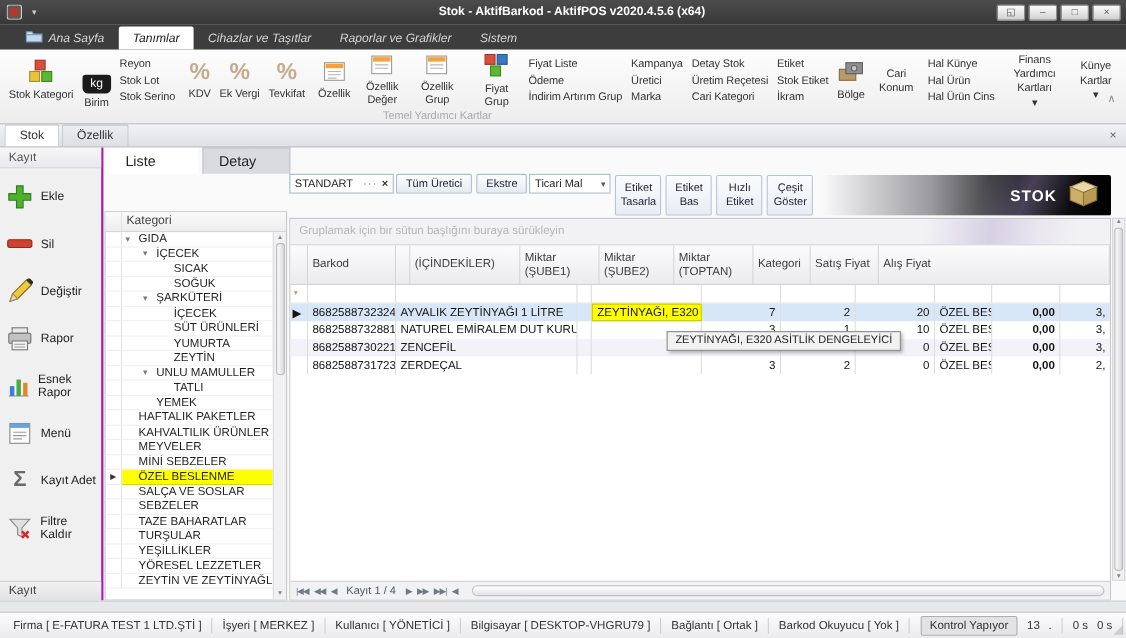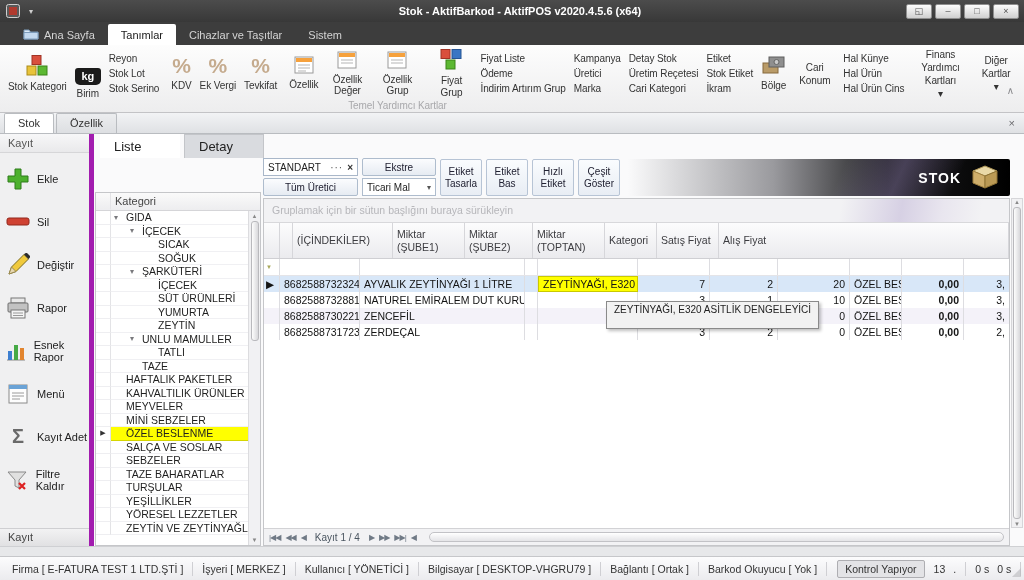--- a/index.html
+++ b/index.html
@@ -12,55 +12,55 @@
   .app-icon { margin:0 3px 0 6px; display:flex; }
   .qat-arrow { color:#cfcfcf; font-size:8px; margin:0 6px; }
   .title-text { position:absolute; left:16px; right:0; text-align:center; color:#fff; font-weight:bold; font-size:11px; pointer-events:none; }
   .winbtns { margin-left:auto; display:flex; gap:3px; margin-right:5px; z-index:2; }
   .winbtn { width:26px; height:15px; border:1px solid #8f8f8f; border-radius:2px;
     background:linear-gradient(#fdfdfd,#cfcfcf); color:#555; font-size:9px; line-height:13px; text-align:center; }
 
   
   .ribbon-tabs { position:absolute; top:22px; left:0; right:0; height:23px; background:#3d3d3d;
     display:flex; align-items:flex-end; padding-left:10px; z-index:29; }
-  .rtab { height:21px; padding:0 13px; display:flex; align-items:center; gap:5px; color:#d4d4d4; font-size:11px; }
+  .rtab { height:21px; padding:0 13px; display:flex; align-items:center; gap:5px; color:#d4d4d4; font-size:11px;font-style:italic; }
   .rtab.active { background:#fff; color:#1a1a1a; border-radius:2px 2px 0 0; }
 
   
   .ribbon-body { position:absolute; top:45px; left:0; right:0; height:68px;
     background:linear-gradient(#fdfdfd,#ededee); border-bottom:1px solid #c3c3c6;
     display:flex; align-items:stretch; padding:3px 0 13px 4px; overflow:hidden; z-index:28; font-size:10px; letter-spacing:-0.1px; }
   .rb-big { display:flex; flex-direction:column; align-items:center; justify-content:center; gap:3px; padding:0 4px; text-align:center; }
   .rb-big .lbl { white-space:nowrap; color:#333; line-height:1.15; }
   .rb-big .lbl.wrap { white-space:normal; width:42px; }
   .rb-links { display:flex; flex-direction:column; justify-content:center; gap:4px; padding:0 4px; }
   .rb-link { white-space:nowrap; color:#333; }
   .rb-2line { display:flex; flex-direction:column; align-items:center; justify-content:center; text-align:center; padding:0 9px; color:#333; line-height:1.3; }
   .rb-sep { width:1px; background:#d7d7d9; margin:1px 2px; }
   .ribbon-caption { position:absolute; bottom:1px; left:0; width:795px; text-align:center; color:#a8a8ab; font-size:10px; }
   .ribbon-collapse { position:absolute; right:10px; bottom:16px; color:#8a8a8d; font-size:10px; }
-  .kg-icon { width:26px; height:20px; background:#1b1b1b; color:#fff; font-weight:bold; font-size:11px;
+  .kg-icon { width:26px; height:20px; background:#1b1b1b; color:#fff; font-weight:normal; font-size:11px;
     display:flex; align-items:center; justify-content:center; border-radius:3px 3px 5px 5px;margin-top:20px; }
   .pct { font-size:21px; font-weight:bold; color:#c5ab8e; line-height:22px; }
 
   
   .doc-tabs { position:absolute; top:113px; left:0; right:0; height:21px;
     background:linear-gradient(#f2f3f5,#dfe1e4); border-bottom:1px solid #b9bcc0;
     display:flex; align-items:flex-end; padding-left:4px; z-index:27; }
   .dtab { padding:3px 13px 4px; margin-right:2px; border:1px solid #b9bcc0; border-bottom:none;
     border-radius:2px 2px 0 0; background:linear-gradient(#ecedef,#dddfe2); color:#333; }
   .dtab.active { background:#fff; }
   .doc-close { margin-left:auto; margin-right:9px; margin-bottom:4px; color:#6a6a6e; font-size:11px; }
 
   
   .main { position:absolute; top:134px; bottom:24px; left:0; right:0; background:#fafafb; }
   .bottom-strip { position:absolute; left:0; right:0; bottom:0; height:10px; background:#e7e8ea; border-top:1px solid #cfd0d3; }
 
   
-  .sidebar { position:absolute; left:0; top:0; width:94px; bottom:10px; background:#f0f0f1; border-right:5px solid #a21caf; }
+  .sidebar { position:absolute; left:0; top:0; width:94px; bottom:10px; background:#f0f0f1; border-right:2px solid #a21caf; }
   .sidebar-caption { height:19px; line-height:19px; padding-left:8px; color:#555;
     background:linear-gradient(#f7f7f8,#e9e9eb); border-bottom:1px solid #d6d6d8; }
   .side-items { display:flex; flex-direction:column; padding-top:4px; }
   .side-item { height:43px; display:flex; align-items:center; gap:6px; padding-left:5px; cursor:default; }
   .side-item .ic { width:26px; display:flex; justify-content:center; }
   .sigma-glyph { font-size:20px; font-weight:bold; color:#6a6a6a; }
   .sidebar-footer { position:absolute; bottom:0; left:0; right:0; height:18px; line-height:17px; padding-left:8px; color:#444;
     background:linear-gradient(#f2f2f3,#e1e1e3); border-top:1px solid #cfcfd2; }
 
   
@@ -85,21 +85,21 @@
   .t-exp { width:12px; flex:none; font-size:8px; color:#7a7a7e; }
   .t-lbl { white-space:nowrap; font-size:10.5px; color:#1f1f1f; }
   .tree-scroll { position:absolute; top:0; bottom:0; right:0; width:12px; background:#f1f1f3; border-left:1px solid #dcdcdf;
     display:flex; flex-direction:column; align-items:center; font-size:6px; color:#888; }
   .tree-thumb { width:8px; height:120px; margin-top:2px; background:linear-gradient(90deg,#fdfdfd,#d8d8db); border:1px solid #b9b9bd; border-radius:3px; }
   .tree-scroll .dn { margin-top:auto; margin-bottom:2px; }
   .tree-scroll .up { margin-top:2px; }
 
   
   .grid-toolbar { position:absolute; left:263px; top:24px; right:14px; height:40px; display:flex; align-items:flex-start; gap:4px; }
-  .tb-col { display:flex; flex-direction:column; gap:2px; }
+  .tb-col { display:flex; flex-direction:row; gap:2px; }
   .std-widget { width:95px; height:18px; border:1px solid #a9b7c9; background:#fff; display:flex; align-items:center; padding:0 4px; gap:4px; font-size:10px; }
   .std-widget .nm { flex:1; color:#222; }
   .std-widget .more { color:#555; letter-spacing:1px; }
   .std-widget .cls { color:#333; font-weight:bold; font-size:10px; }
   .btn-light { height:18px; border:1px solid #aebccd; border-radius:2px; background:linear-gradient(#fbfcfe,#e6ebf2);
     display:flex; align-items:center; justify-content:center; padding:0 8px; color:#223; font-size:10px; }
   .combo { width:74px; height:18px; border:1px solid #aebccd; background:#fff; display:flex; align-items:center; padding:0 4px; font-size:10px; }
   .combo .arr { margin-left:auto; font-size:8px; color:#555; }
   .tool-btn { width:42px; height:37px; margin-top:1px; border:1px solid #b7c4d5; border-radius:2px;
     background:linear-gradient(#fafcfe,#e8edf4); color:#223; font-size:10px; line-height:1.15;
@@ -146,21 +146,21 @@
   .grid-footer { height:17px; flex:none; border-top:1px solid #d2d2d5; background:#f2f2f4;
     display:flex; align-items:center; padding:0 5px; gap:5px; color:#66707c; font-size:9px; }
   .pg { color:#707a86; font-size:8px; letter-spacing:-1px; }
   .pg-label { color:#4a5560; font-size:10px; letter-spacing:0; margin:0 4px; }
   .hscroll { flex:1; height:10px; border:1px solid #c2c2c6; border-radius:5px; background:linear-gradient(#ffffff,#e4e4e7); margin-left:8px; }
 
   .vscroll { position:absolute; right:1px; top:64px; bottom:28px; width:12px; background:#f1f1f3; border:1px solid #d6d6d9;
     display:flex; flex-direction:column; align-items:center; font-size:6px; color:#888; }
   .vthumb { width:8px; flex:1; margin:2px 0; background:linear-gradient(90deg,#fdfdfd,#d8d8db); border:1px solid #b9b9bd; border-radius:3px; }
 
-  .tooltip { position:absolute; left:606px; top:167px; height:28px; z-index:20; background:#f2f2f2; border:1px solid #8a8a8a;
+  .tooltip { position:absolute; left:606px; top:167px; height:18px; z-index:20; background:#f2f2f2; border:1px solid #8a8a8a;
     box-shadow:2px 2px 3px rgba(0,0,0,0.25); font-size:10px; color:#222; padding:2px 7px; white-space:nowrap; }
 
   
   .statusbar { position:absolute; bottom:0; left:0; right:0; height:24px; background:linear-gradient(#fcfcfd,#ebebee);
     border-top:1px solid #c6c7ca; display:flex; align-items:center; padding:0 8px; font-size:10.5px; color:#333; z-index:30; }
   .sb-text { margin:0 4px; white-space:nowrap; }
   .sb-sep { width:1px; height:14px; background:#cfcfd3; margin:0 5px; flex:none; }
   .sb-btn { border:1px solid #aeaeb2; background:#e3e3e6; border-radius:2px; padding:2px 7px; margin:0 5px; white-space:nowrap; }
   .sb-spacer { flex:1; }
   .grip { position:absolute; right:3px; bottom:3px; width:0; height:0;
@@ -191,20 +191,21 @@
     <span>
       <svg width="16" height="12">
           <path d="M1 2h5l1.5 2H15v7H1z" fill="#dceaf7" stroke="#7d9cbb"></path>
           <path d="M1 4.5h14v6.5H1z" fill="#c3d9ef" stroke="#7d9cbb"></path>
         </svg>
     </span>
     <span>Ana Sayfa</span>
   </div>
   <div class="rtab active">Tanımlar</div>
   <div class="rtab">Cihazlar ve Taşıtlar</div>
+  <div class="rtab">Raporlar ve Grafikler</div>
   <div class="rtab">Sistem</div>
 </div>
 
 <div class="ribbon-body">
   <div class="rb-big">
     <span>
       <svg width="24" height="21">
           <rect x="7" y="0.5" width="9" height="9" fill="#d94f3d" stroke="#a03325"></rect>
           <rect x="2" y="11" width="9" height="9" fill="#e8c33a" stroke="#ab8c1a"></rect>
           <rect x="13" y="11" width="9" height="9" fill="#5cb832" stroke="#3a8418"></rect>
@@ -318,21 +319,21 @@
     <span class="rb-link">Hal Ürün</span>
     <span class="rb-link">Hal Ürün Cins</span>
   </div>
   <div class="rb-sep"></div>
   <div class="rb-2line">
     <span>Finans Yardımcı</span>
     <span>Kartları ▾</span>
   </div>
   <div class="rb-sep"></div>
   <div class="rb-2line">
-    <span>Diğer</span>
+    <span>Künye</span>
     <span>Kartlar ▾</span>
   </div>
   <div class="rb-sep"></div>
   <div class="rb-2line">
     
     
   </div>
   <div class="rb-sep"></div>
   <div class="ribbon-caption">Temel Yardımcı Kartlar</div>
   <div class="ribbon-collapse">∧</div>
@@ -513,21 +514,21 @@
             <div class="t-ind"></div>
             <div class="t-content" style="padding-left: 35px;">
               <span class="t-exp"></span>
               <span class="t-lbl">TATLI</span>
             </div>
           </div>
           <div class="tree-row">
             <div class="t-ind"></div>
             <div class="t-content" style="padding-left: 19px;">
               <span class="t-exp"></span>
-              <span class="t-lbl">TAZE</span>
+              <span class="t-lbl">YEMEK</span>
             </div>
           </div>
           <div class="tree-row">
             <div class="t-ind"></div>
             <div class="t-content" style="padding-left: 3px;">
               <span class="t-exp"></span>
               <span class="t-lbl">HAFTALIK PAKETLER</span>
             </div>
           </div>
           <div class="tree-row">
@@ -645,20 +646,21 @@
             <path d="M27 7v12l-12 5V12z" fill="#bb9a55" stroke="#8f7335"></path>
           </svg>
       </span>
     </div>
   </div>
 
   <div class="grid-box">
     <div class="group-panel">Gruplamak için bir sütun başlığını buraya sürükleyin</div>
     <div class="gr hdr-row" id="grid-header">
         <div class="gc hc c0"></div>
+        <div class="gc hc c1">Barkod</div>
         <div class="gc hc c3"></div>
         <div class="gc hc c4">(İÇİNDEKİLER)</div>
         <div class="gc hc c5">Miktar (ŞUBE1)</div>
         <div class="gc hc c6">Miktar (ŞUBE2)</div>
         <div class="gc hc c7">Miktar (TOPTAN)</div>
         <div class="gc hc c8">Kategori</div>
         <div class="gc hc c9">Satış Fiyat</div>
         <div class="gc hc c10">Alış Fiyat</div>
       </div>
     <div class="gr filter-row" id="grid-filter">

